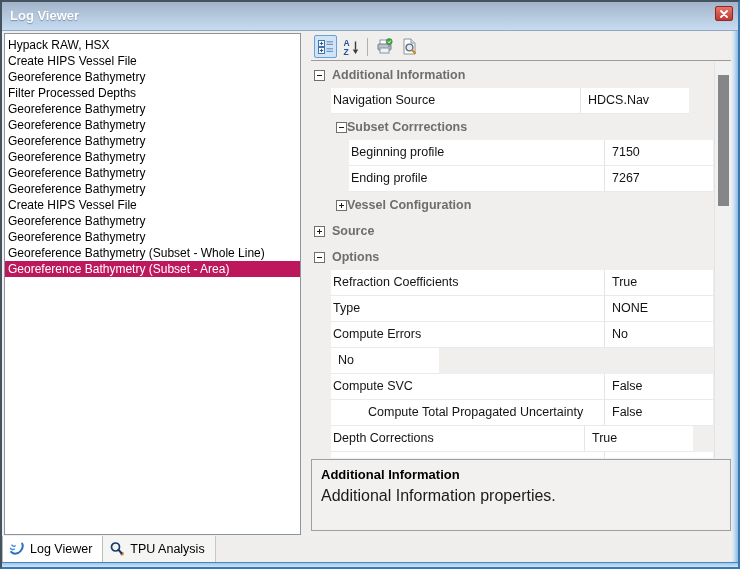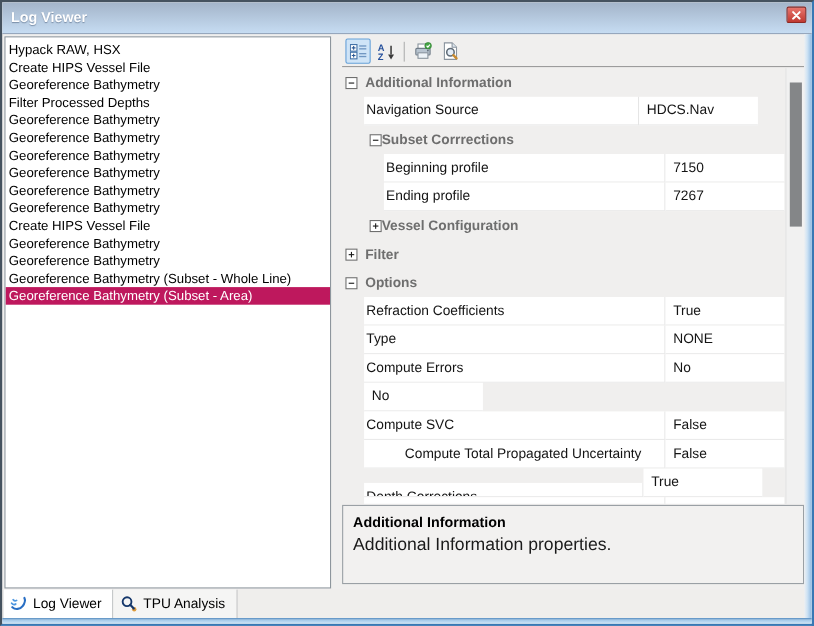--- a/index.html
+++ b/index.html
@@ -220,21 +220,21 @@
           <div class="indent" style="width: 38px;"></div>
           <div class="name-cell" style="width: 256px;">Ending profile</div>
           <div class="value-cell">7267</div>
         </div>
         <div class="grow cat lvl1">
           <span class="exp plus"></span>
           <span class="cat-label">Vessel Configuration</span>
         </div>
         <div class="grow cat lvl0">
           <span class="exp plus"></span>
-          <span class="cat-label">Filter</span>
+          <span class="cat-label">Source</span>
         </div>
         <div class="grow cat lvl0">
           <span class="exp"></span>
           <span class="cat-label">Options</span>
         </div>
         <div class="grow prop">
           <div class="indent" style="width: 20px;"></div>
           <div class="name-cell" style="width: 274px;">Refraction Coefficients</div>
           <div class="value-cell">True</div>
         </div>
@@ -257,21 +257,21 @@
           <div class="name-cell" style="width: 274px;">Compute SVC</div>
           <div class="value-cell">False</div>
         </div>
         <div class="grow prop">
           <div class="indent" style="width: 20px;"></div>
           <div class="name-cell" style="width: 274px; padding-left: 37px;">Compute Total Propagated Uncertainty</div>
           <div class="value-cell">False</div>
         </div>
         <div class="grow prop">
           <div class="indent" style="width: 20px;"></div>
-          <div class="name-cell" style="width: 254px; margin-top: 13px;">Depth Corrections</div>
+          <div class="name-cell" style="width: 254px;">Depth Corrections</div>
           <div class="value-cell">True</div>
         </div>
         <div class="grow prop">
           <div class="indent" style="width: 20px;"></div>
           <div class="name-cell" style="width: 274px;"></div>
           <div class="value-cell"></div>
         </div>
       </div>
 
     <div class="pg-scrollbar">

